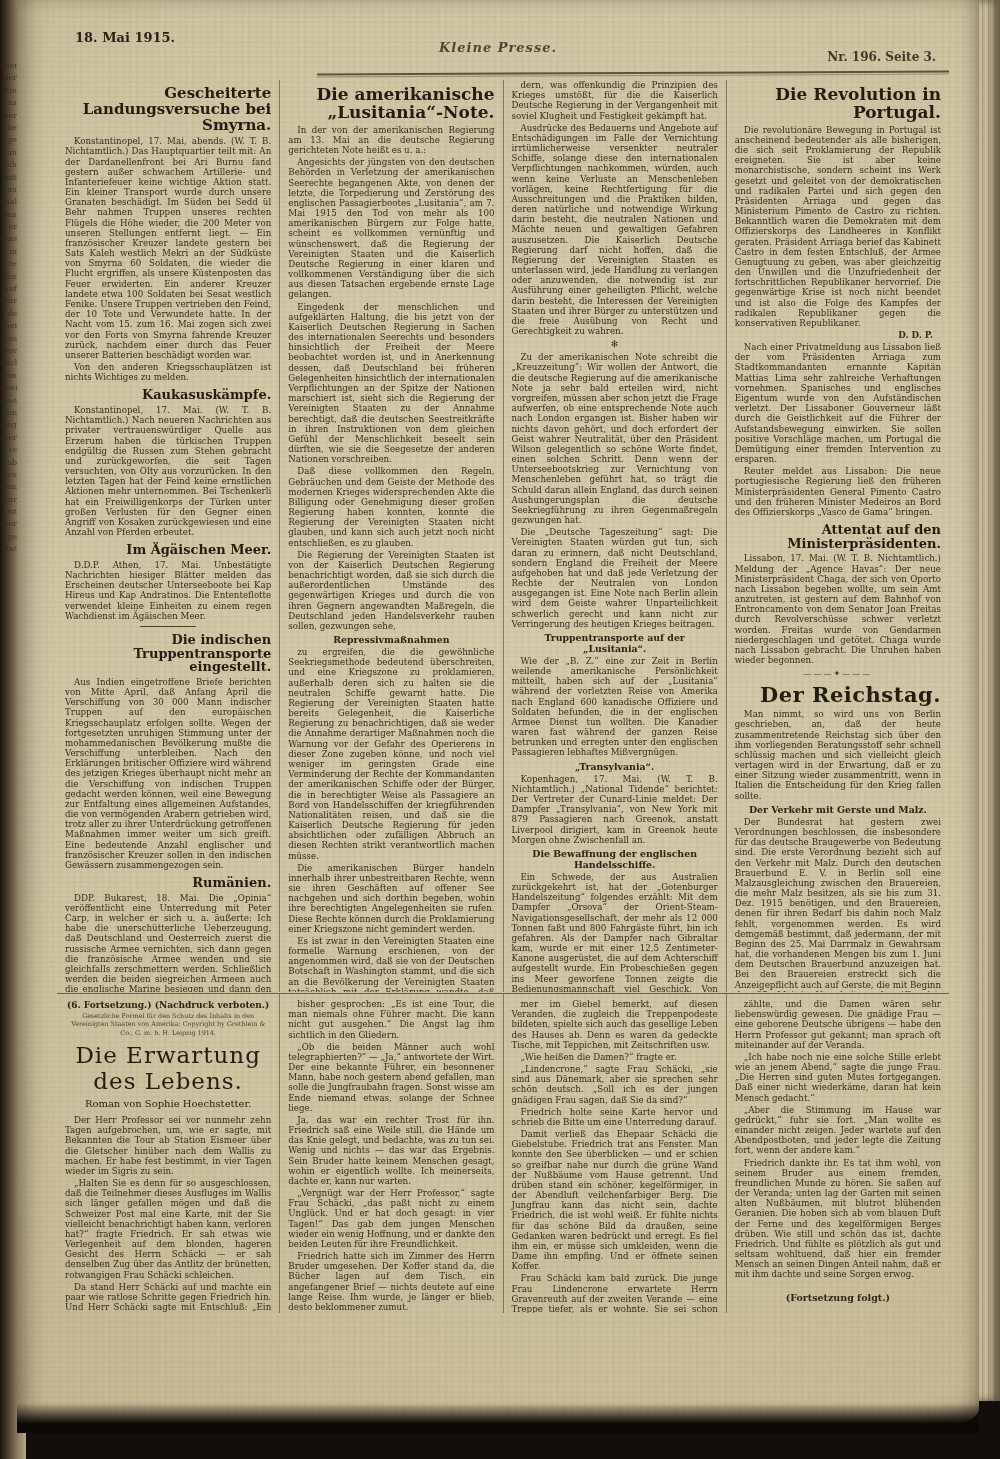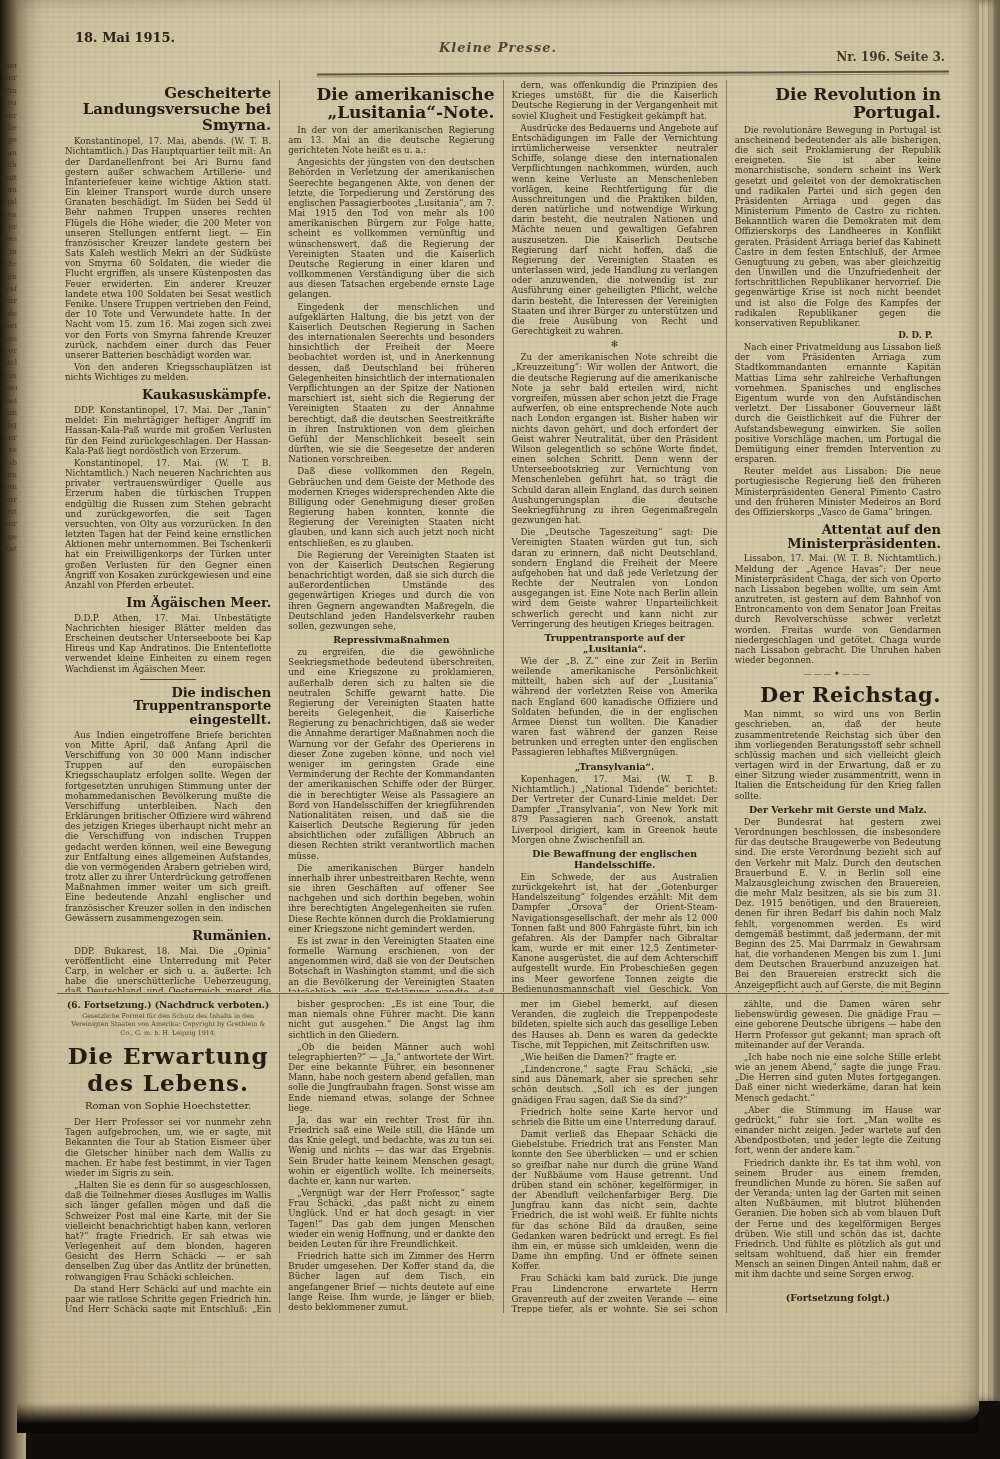--- a/index.html
+++ b/index.html
@@ -22,21 +22,21 @@
     background:repeating-linear-gradient(0deg, rgba(115,95,65,.045) 0 2px, transparent 2px 5px),
                repeating-linear-gradient(90deg, rgba(115,95,65,.035) 0 3px, transparent 3px 7px);}
   
   .foredge{position:absolute;right:0;top:0;width:21px;height:96%;
     background:repeating-linear-gradient(90deg,#c9bd9b 0 3px,#a99b77 3px 4px,#bdb08c 4px 6px);
     box-shadow:inset -6px 0 8px rgba(20,14,8,.6);}
   
   .ph-date{position:absolute;left:58px;top:30px;font-weight:bold;font-size:13px;color:#2a2215;}
   .ph-mast{position:absolute;left:0;right:0;top:40px;text-align:center;font-weight:bold;
     font-size:13px;letter-spacing:1px;color:#3a3020;opacity:.85;font-style:italic;}
-  .ph-issue{position:absolute;right:34px;top:50px;font-weight:bold;font-size:12px;color:#2a2215;opacity:.85;}
+  .ph-issue{position:absolute;right:43px;top:50px;font-weight:bold;font-size:12px;color:#2a2215;opacity:.85;}
   .headrule{position:absolute;left:300px;right:30px;top:72px;border-top:2px solid rgba(45,35,20,.7);
     transform:rotate(-.25deg);}
   .headrule::after{content:"";position:absolute;left:0;right:0;top:1px;border-top:1px solid rgba(45,35,20,.35);}
   
   .news{position:absolute;top:80px;left:40px;right:30px;height:912px;display:flex;overflow:hidden;}
   .feu{position:absolute;top:993px;left:40px;right:30px;height:320px;display:flex;overflow:hidden;}
   .col{flex:1 1 0;padding:0 8px;overflow:hidden;min-width:0;}
   .col+.col{border-left:1px solid rgba(55,45,28,.5);}
   .feu .col{border-top:1px solid rgba(55,45,28,.65);padding-top:5px;}
   p{margin:0 0 2px;text-indent:9px;font-size:8.7px;line-height:1.17;color:#362c1e;
@@ -44,21 +44,21 @@
   h2{font-weight:bold;text-align:right;color:#241d11;margin:6px 0 3px;line-height:1.05;}
   .t-sm{font-size:13px;} .t-md{font-size:15px;} .t-lg{font-size:17px;} .t-xxl{font-size:21px;letter-spacing:.5px;}
   h3.sub{font-size:9.4px;font-weight:bold;text-align:center;margin:3px 0 2px;color:#2c2315;}
   .sig{text-align:right;font-weight:bold;font-size:8.7px;margin:0 8px 2px 0;color:#362c1e;}
   .sep-rule{width:56px;border-top:1px solid #4a3e28;margin:5px auto 4px;}
   .sep-fleuron{text-align:center;color:#3c3220;font-size:8px;letter-spacing:2px;margin:4px 0 2px;}
   .star-sep{text-align:center;font-size:9px;color:#3c3220;margin:3px 0;}
   .feu-marks{display:flex;justify-content:space-between;font-weight:bold;font-size:9px;
     color:#2e2517;margin:1px 2px 2px;}
   .feu-copy{font-size:6.4px;line-height:1.3;text-align:center;color:#4a4030;margin:1px 4px 5px;}
-  .feu-title{font-size:23px;font-weight:bold;text-align:center;letter-spacing:1px;
+  .feu-title{font-size:23px;font-weight:normal;text-align:center;letter-spacing:1px;
     color:#241d11;margin:2px 0 4px;}
   .feu-byline{font-size:10px;font-weight:normal;text-align:center;color:#2c2315;margin:0 0 6px;}
   .feu-end{text-align:center;font-weight:bold;font-size:9.5px;color:#2e2517;margin-top:12px;}
   .bottom-shadow{position:absolute;left:0;right:0;bottom:0;height:30px;
     background:linear-gradient(180deg,transparent,#0b0805 70%);}
 </style>
 </head>
 <body>
 
 <div class="stage">
@@ -71,21 +71,20 @@
     <div class="ph-mast">Kleine Presse.</div>
     <div class="ph-issue">Nr. 196.  Seite 3.</div>
     <div class="headrule"></div>
 
     <div class="news" id="news">
         <div class="col">
           <h2 class="t-md">Gescheiterte Landungsversuche bei Smyrna.</h2>
           <p>Konstantinopel, 17. Mai, abends. (W. T. B. Nichtamtlich.) Das Hauptquartier teilt mit: An der Dardanellenfront bei Ari Burnu fand gestern außer schwachem Artillerie- und Infanteriefeuer keine wichtige Aktion statt. Ein kleiner Transport wurde durch unsere Granaten beschädigt. Im Süden bei Sedd ül Behr nahmen Truppen unseres rechten Flügels die Höhe wieder, die 200 Meter von unseren Stellungen entfernt liegt. — Ein französischer Kreuzer landete gestern bei Sats Kaleh westlich Mekri an der Südküste von Smyrna 60 Soldaten, die wieder die Flucht ergriffen, als unsere Küstenposten das Feuer erwiderten. Ein anderer Kreuzer landete etwa 100 Soldaten bei Sesat westlich Fenike. Unsere Truppen vertrieben den Feind, der 10 Tote und Verwundete hatte. In der Nacht vom 15. zum 16. Mai zogen sich zwei vor den Forts von Smyrna fahrende Kreuzer zurück, nachdem einer durch das Feuer unserer Batterien beschädigt worden war.</p>
           <p>Von den anderen Kriegsschauplätzen ist nichts Wichtiges zu melden.</p>
           <h2 class="t-sm">Kaukasuskämpfe.</h2>
-          <p>DDP. Konstantinopel, 17. Mai. Der „Tanin“ meldet: Ein mehrtägiger heftiger Angriff im Hassan-Kala-Paß wurde mit großen Verlusten für den Feind zurückgeschlagen. Der Hassan-Kala-Paß liegt nordöstlich von Erzerum.</p>
           <p>Konstantinopel, 17. Mai. (W. T. B. Nichtamtlich.) Nach neueren Nachrichten aus privater vertrauenswürdiger Quelle aus Erzerum haben die türkischen Truppen endgültig die Russen zum Stehen gebracht und zurückgeworfen, die seit Tagen versuchten, von Olty aus vorzurücken. In den letzten Tagen hat der Feind keine ernstlichen Aktionen mehr unternommen. Bei Tschenkerli hat ein Freiwilligenkorps der Türken unter großen Verlusten für den Gegner einen Angriff von Kosaken zurückgewiesen und eine Anzahl von Pferden erbeutet.</p>
           <h2 class="t-sm">Im Ägäischen Meer.</h2>
           <p>D.D.P. Athen, 17. Mai. Unbestätigte Nachrichten hiesiger Blätter melden das Erscheinen deutscher Unterseeboote bei Kap Hireus und Kap Andratinos. Die Ententeflotte verwendet kleine Einheiten zu einem regen Wachdienst im Ägäischen Meer.</p>
           <div class="sep-rule"></div>
           <h2 class="t-sm">Die indischen Truppentransporte eingestellt.</h2>
           <p>Aus Indien eingetroffene Briefe berichten von Mitte April, daß Anfang April die Verschiffung von 30 000 Mann indischer Truppen auf den europäischen Kriegsschauplatz erfolgen sollte. Wegen der fortgesetzten unruhigen Stimmung unter der mohammedanischen Bevölkerung mußte die Verschiffung unterbleiben. Nach den Erklärungen britischer Offiziere wird während des jetzigen Krieges überhaupt nicht mehr an die Verschiffung von indischen Truppen gedacht werden können, weil eine Bewegung zur Entfaltung eines allgemeinen Aufstandes, die von vermögenden Arabern getrieben wird, trotz aller zu ihrer Unterdrückung getroffenen Maßnahmen immer weiter um sich greift. Eine bedeutende Anzahl englischer und französischer Kreuzer sollen in den indischen Gewässern zusammengezogen sein.</p>
           <h2 class="t-sm">Rumänien.</h2>
           <p>DDP. Bukarest, 18. Mai. Die „Opinia“ veröffentlicht eine Unterredung mit Peter Carp, in welcher er sich u. a. äußerte: Ich habe die unerschütterliche Ueberzeugung, daß Deutschland und Oesterreich zuerst die russische Armee vernichten, sich dann gegen die französische Armee wenden und sie gleichfalls zerschmettern werden. Schließlich werden die beiden siegreichen Armeen auch die englische Marine besiegen und dann den Frieden diktieren. Meiner Ueberzeugung getreu, verharre ich in der Behauptung, daß Rumänien am Tage der Zerschmetterung der Zarenarmee durch die Zentralmächte mit Rußland abrechnen und Bessarabien sich zurücknehmen muß.</p>
         </div>
         <div class="col">

